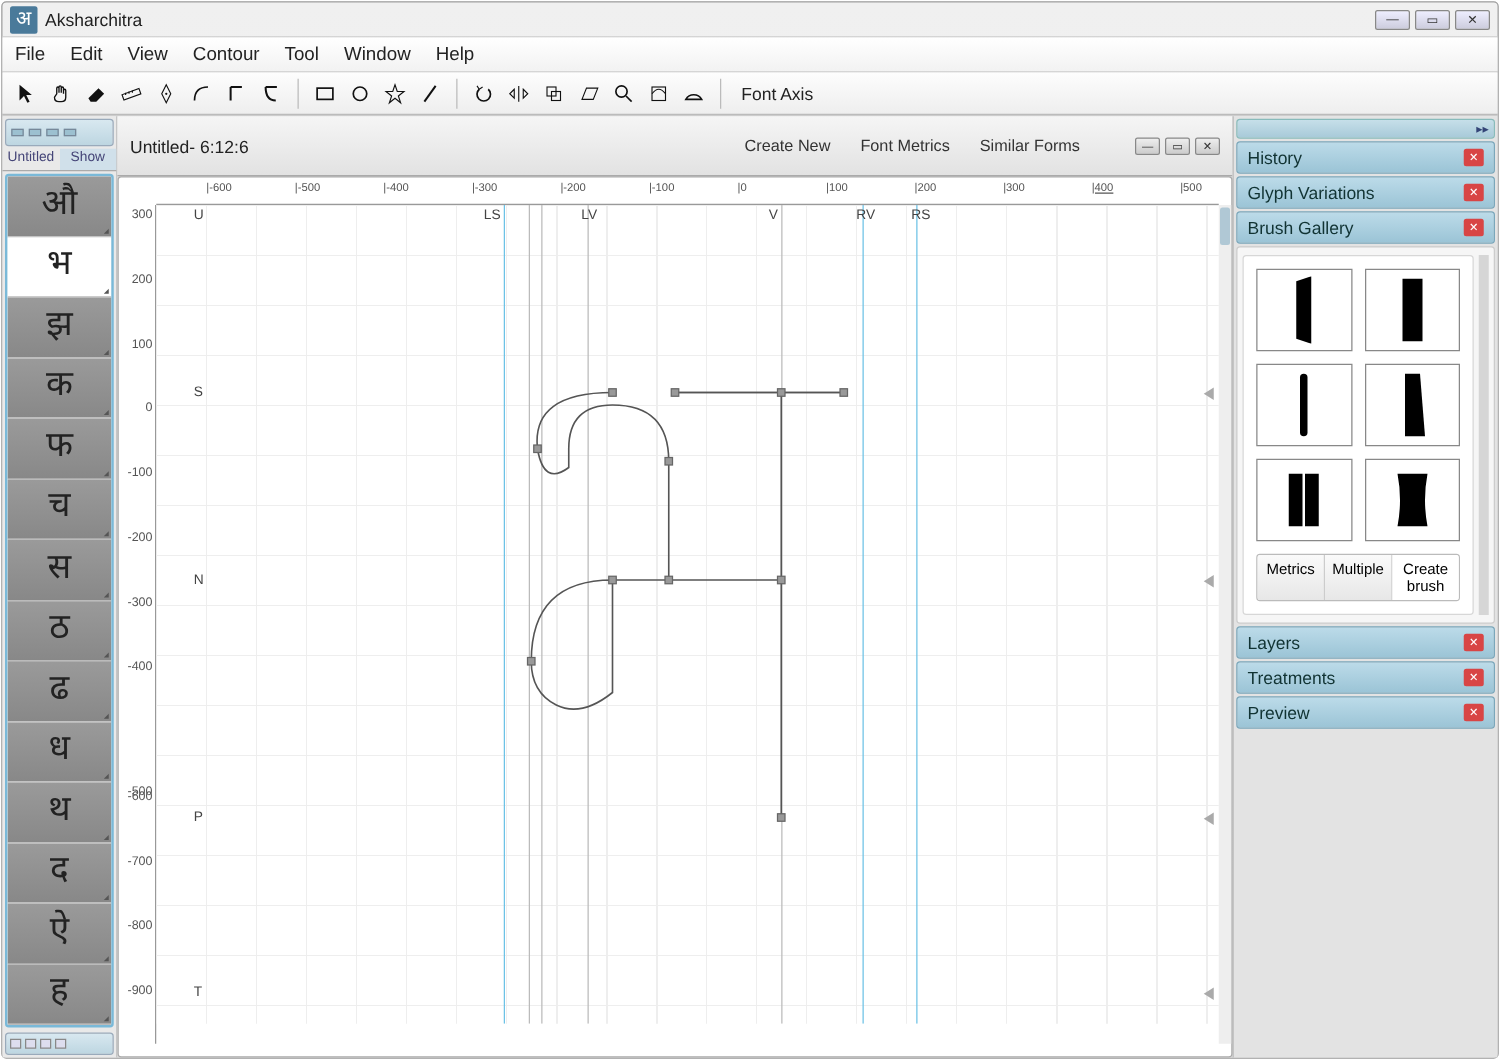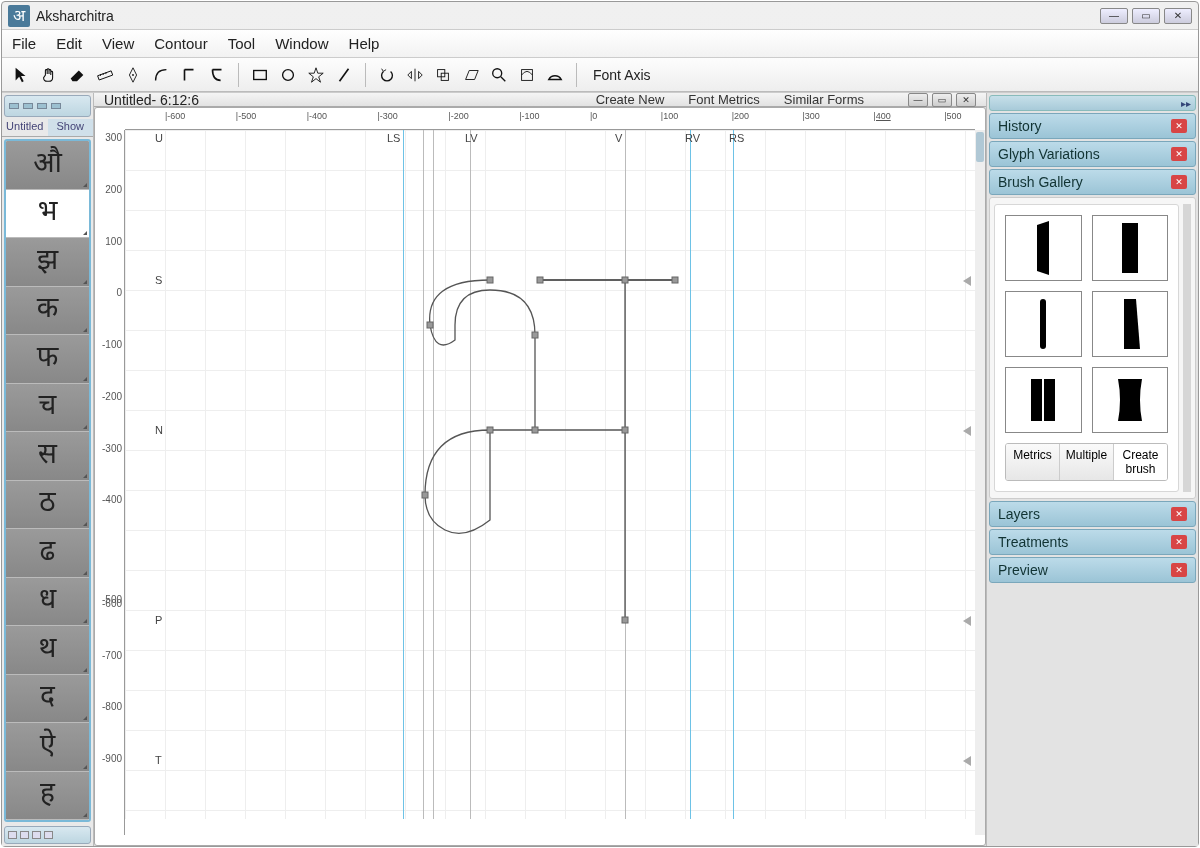--- a/index.html
+++ b/index.html
@@ -31,21 +31,21 @@
 .left-tabs div { flex:1; text-align:center; padding:1px 0; }
 .left-tabs .active { background:#d0e0ea; }
 .glyph-list { flex:1; overflow:hidden; border:2px solid #7ab9d8; border-radius:3px; margin:2px; background:#fafafa; display:flex; flex-direction:column; }
 .glyph-item { height:49px; border-bottom:1px solid #bbb; background: linear-gradient(to bottom,#9a9a9a,#888); display:flex; align-items:center; justify-content:center; font-size:28px; color:#222; font-family: "Noto Sans Devanagari","Mangal","Arial Unicode MS",serif; position:relative; }
 .glyph-item.sel { background:#fff; }
 .glyph-item::after { content:""; position:absolute; right:2px; bottom:2px; width:0; height:0; border-left:4px solid transparent; border-bottom:4px solid #555; }
 .left-bottom { height:18px; background:linear-gradient(to bottom,#d8e8f0,#bdd6e1); border:1px solid #9ab; margin:2px; border-radius:3px; display:flex; align-items:center; gap:3px; padding:0 3px;}
 .left-bottom .mini { width:9px; height:8px; border:1px solid #888; background:#dde; }
 
 .center { flex:1; display:flex; flex-direction:column; background:#ddd; min-width:0; }
-.center-header { height:14px; background: linear-gradient(to bottom,#f5f5f5,#e2e2e2); border-bottom:1px solid #aaa; display:flex; align-items:center; padding:0 10px; font-size:14px; color:#222;text-align:right; }
+.center-header { height:48px; background: linear-gradient(to bottom,#f5f5f5,#e2e2e2); border-bottom:1px solid #aaa; display:flex; align-items:center; padding:0 10px; font-size:14px; color:#222;text-align:right; }
 .center-header .doc-title { font-weight:400; }
 .center-header .actions { margin-left:auto; display:flex; align-items:center; gap:24px; font-size:13px; color:#333;}
 .center-header .win-mini { display:flex; gap:4px; margin-left:20px; }
 .center-header .win-mini div { width:20px; height:14px; background: linear-gradient(to bottom,#eee,#ccc); border:1px solid #888; border-radius:2px; font-size:9px; display:flex; align-items:center; justify-content:center;}
 .canvas-wrap { flex:1; background:#fff; margin:0; border:1px solid #aaa; border-radius:3px; position:relative; font-size:10px; color:#555; }
 .ruler-x { position:absolute; left:30px; right:10px; top:0; height:22px; border-bottom:1px solid #999;text-align:right;}
 .ruler-x .tick { position:absolute; top:3px; font-size:10px; }
 .ruler-y { position:absolute; left:0; top:22px; bottom:10px; width:30px; border-right:1px solid #999; text-align:right; }
 .ruler-y .tick { position:absolute; right:2px; font-size:10px; }
 .gridarea { position:absolute; left:30px; right:10px; top:22px; bottom:26px; background:

